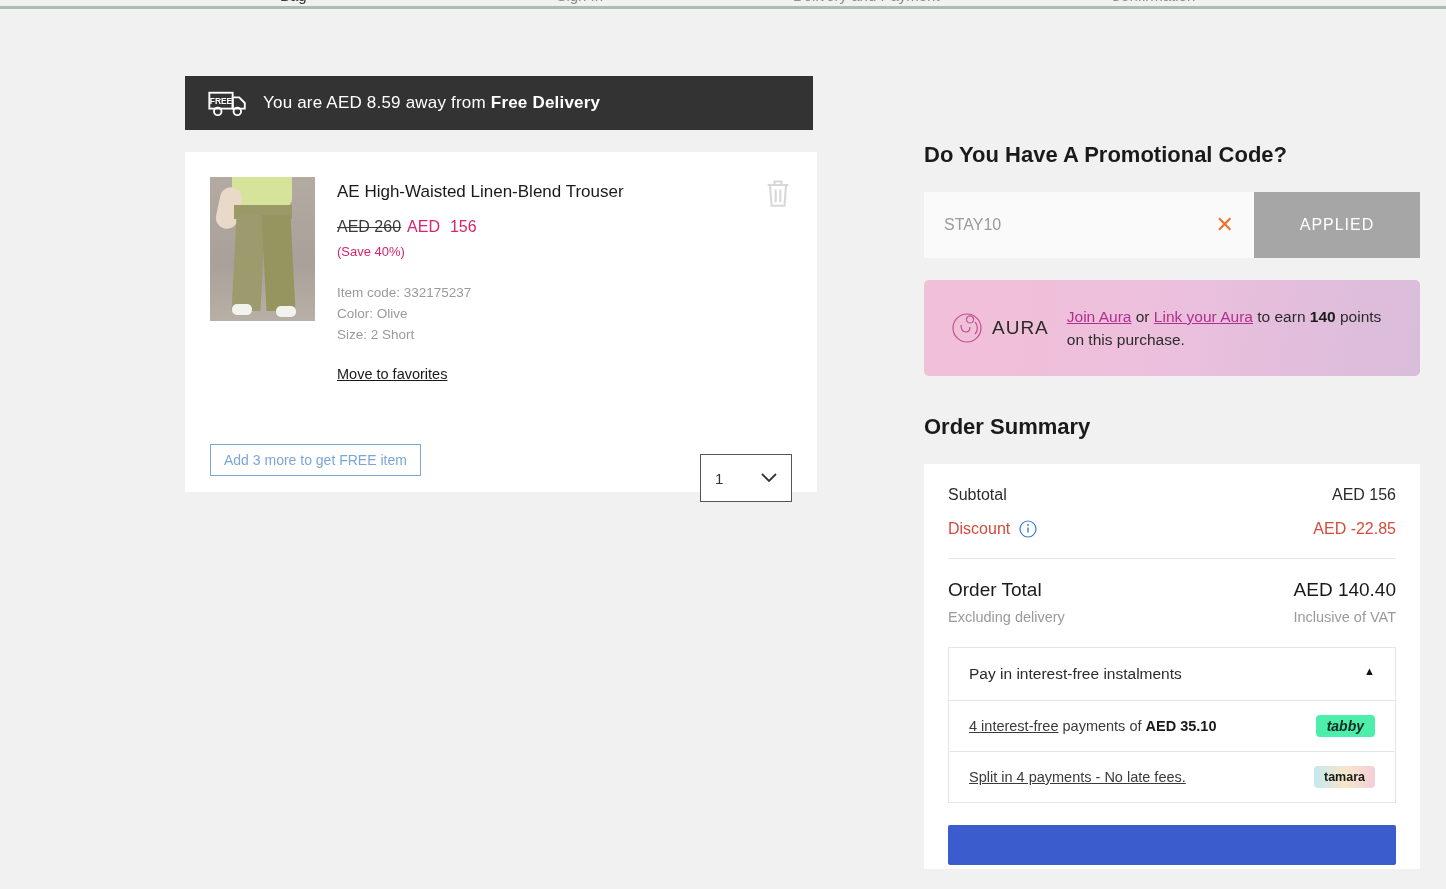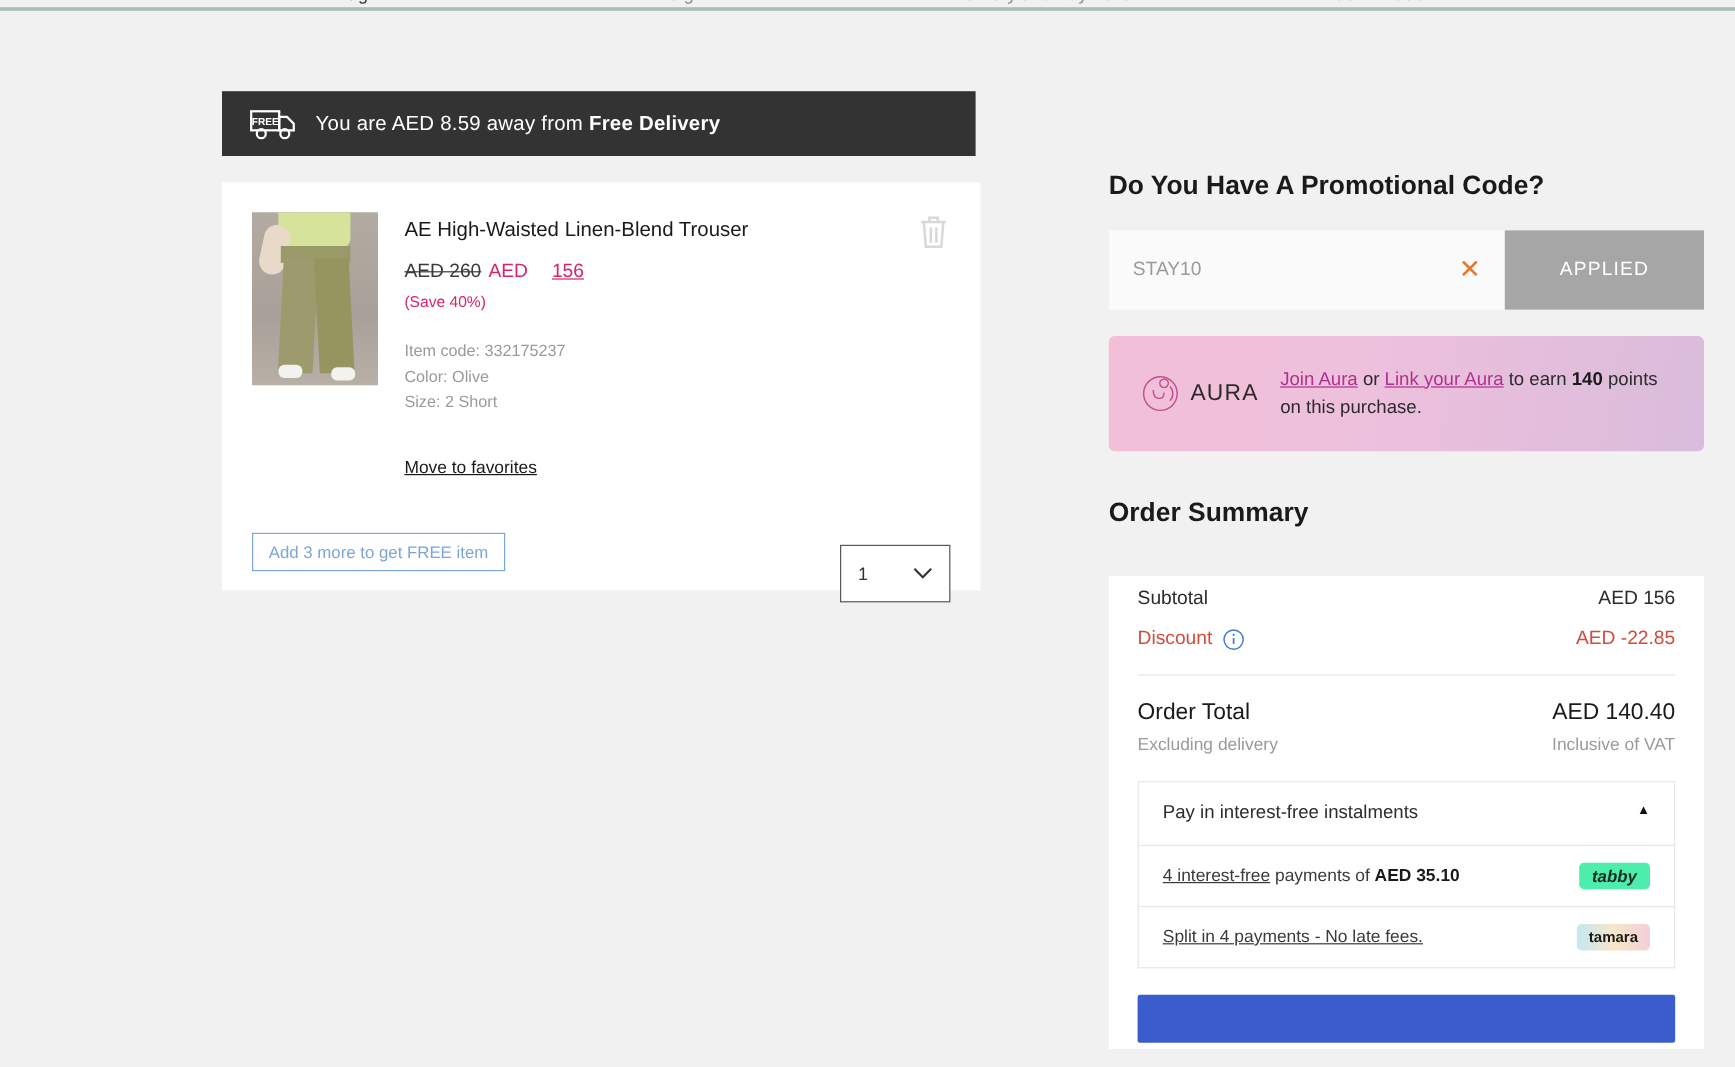--- a/index.html
+++ b/index.html
@@ -53,24 +53,24 @@
   .thumb .leg-l { position: absolute; left: 24px; top: 38px; width: 29px; height: 96px; background: #9d9b6e; transform: skewX(-3deg); }
   .thumb .leg-r { position: absolute; left: 54px; top: 38px; width: 29px; height: 96px; background: #96945f; transform: skewX(3deg); }
   .thumb .shoe-l { position: absolute; left: 22px; bottom: 6px; width: 20px; height: 11px; background: #f2f2ef; border-radius: 5px; }
   .thumb .shoe-r { position: absolute; left: 66px; bottom: 4px; width: 20px; height: 11px; background: #f2f2ef; border-radius: 5px; }
 
   .item-info { flex: 1; padding-top: 5px; }
   .item-name { font-size: 17px; color: #1a1a1a; }
   .price-line { margin-top: 16px; font-size: 16px; }
   .price-old { color: #3a3a3a; text-decoration: line-through; margin-right: 6px; }
   .price-new { color: #d6246e; }
-  .price-new .amt { margin-left: 20px; text-decoration: underline; }
+  .price-new .amt { margin-left: 10px; }
   .save { margin-top: 8px; font-size: 13px; color: #d6246e; }
   .meta { margin-top: 24px; font-size: 13.5px; color: #9a9a9a; line-height: 1.55; }
-  .fav-link { display: inline-block; margin-top: 36px; font-size: 14.5px; color: #1a1a1a; text-decoration: underline; cursor: pointer; }
+  .fav-link { display: inline-block; margin-top: 20px; font-size: 14.5px; color: #1a1a1a; text-decoration: underline; cursor: pointer; }
 
   .trash-btn {
     position: absolute; right: 25px; top: 26px; width: 28px; height: 30px;
     background: none; border: none; cursor: pointer;
   }
   .qty-select {
     position: absolute; right: 25px; top: 302px; width: 92px; height: 48px;
     border: 1px solid #555; background: #fff;
     display: flex; align-items: center; justify-content: space-between;
     padding: 0 14px; font-size: 15px; color: #333; cursor: pointer;
@@ -103,21 +103,21 @@
     background: linear-gradient(100deg,#f2bfd7 0%,#edc0dd 45%,#d9bcdb 100%);
     display: flex; align-items: center; padding: 0 26px; gap: 18px;
   }
   .aura-logo { display: flex; align-items: center; gap: 8px; flex: none; }
   .aura-word { font-size: 19px; color: #2b2b2b; letter-spacing: 1px; }
   .aura-text { font-size: 15.5px; color: #2b2b2b; line-height: 1.5; }
   .aura-text a { color: #b0308e; text-decoration: underline; cursor: pointer; }
   .aura-text b { font-weight: 700; color: #1a1a1a; }
 
   .summary-title { margin-top: 38px; font-size: 22px; color: #1a1a1a; }
-  .summary-card { margin-top: 40px; background: #fff; padding: 10px 24px 0; }
+  .summary-card { margin-top: 24px; background: #fff; padding: 22px 24px 0; }
 
   .sum-row { display: flex; justify-content: space-between; align-items: center; font-size: 16px; }
   .sum-row + .sum-row { margin-top: 16px; }
   .sum-label { color: #2b2b2b; }
   .sum-label.discount { color: #d24b3e; display: flex; align-items: center; gap: 9px; }
   .sum-val { color: #2b2b2b; }
   .sum-val.discount { color: #d24b3e; }
   .info-icon { width: 18px; height: 18px; cursor: pointer; }
 
   .divider { margin: 20px 0 0; border-top: 1px solid #e6e6e6; }

